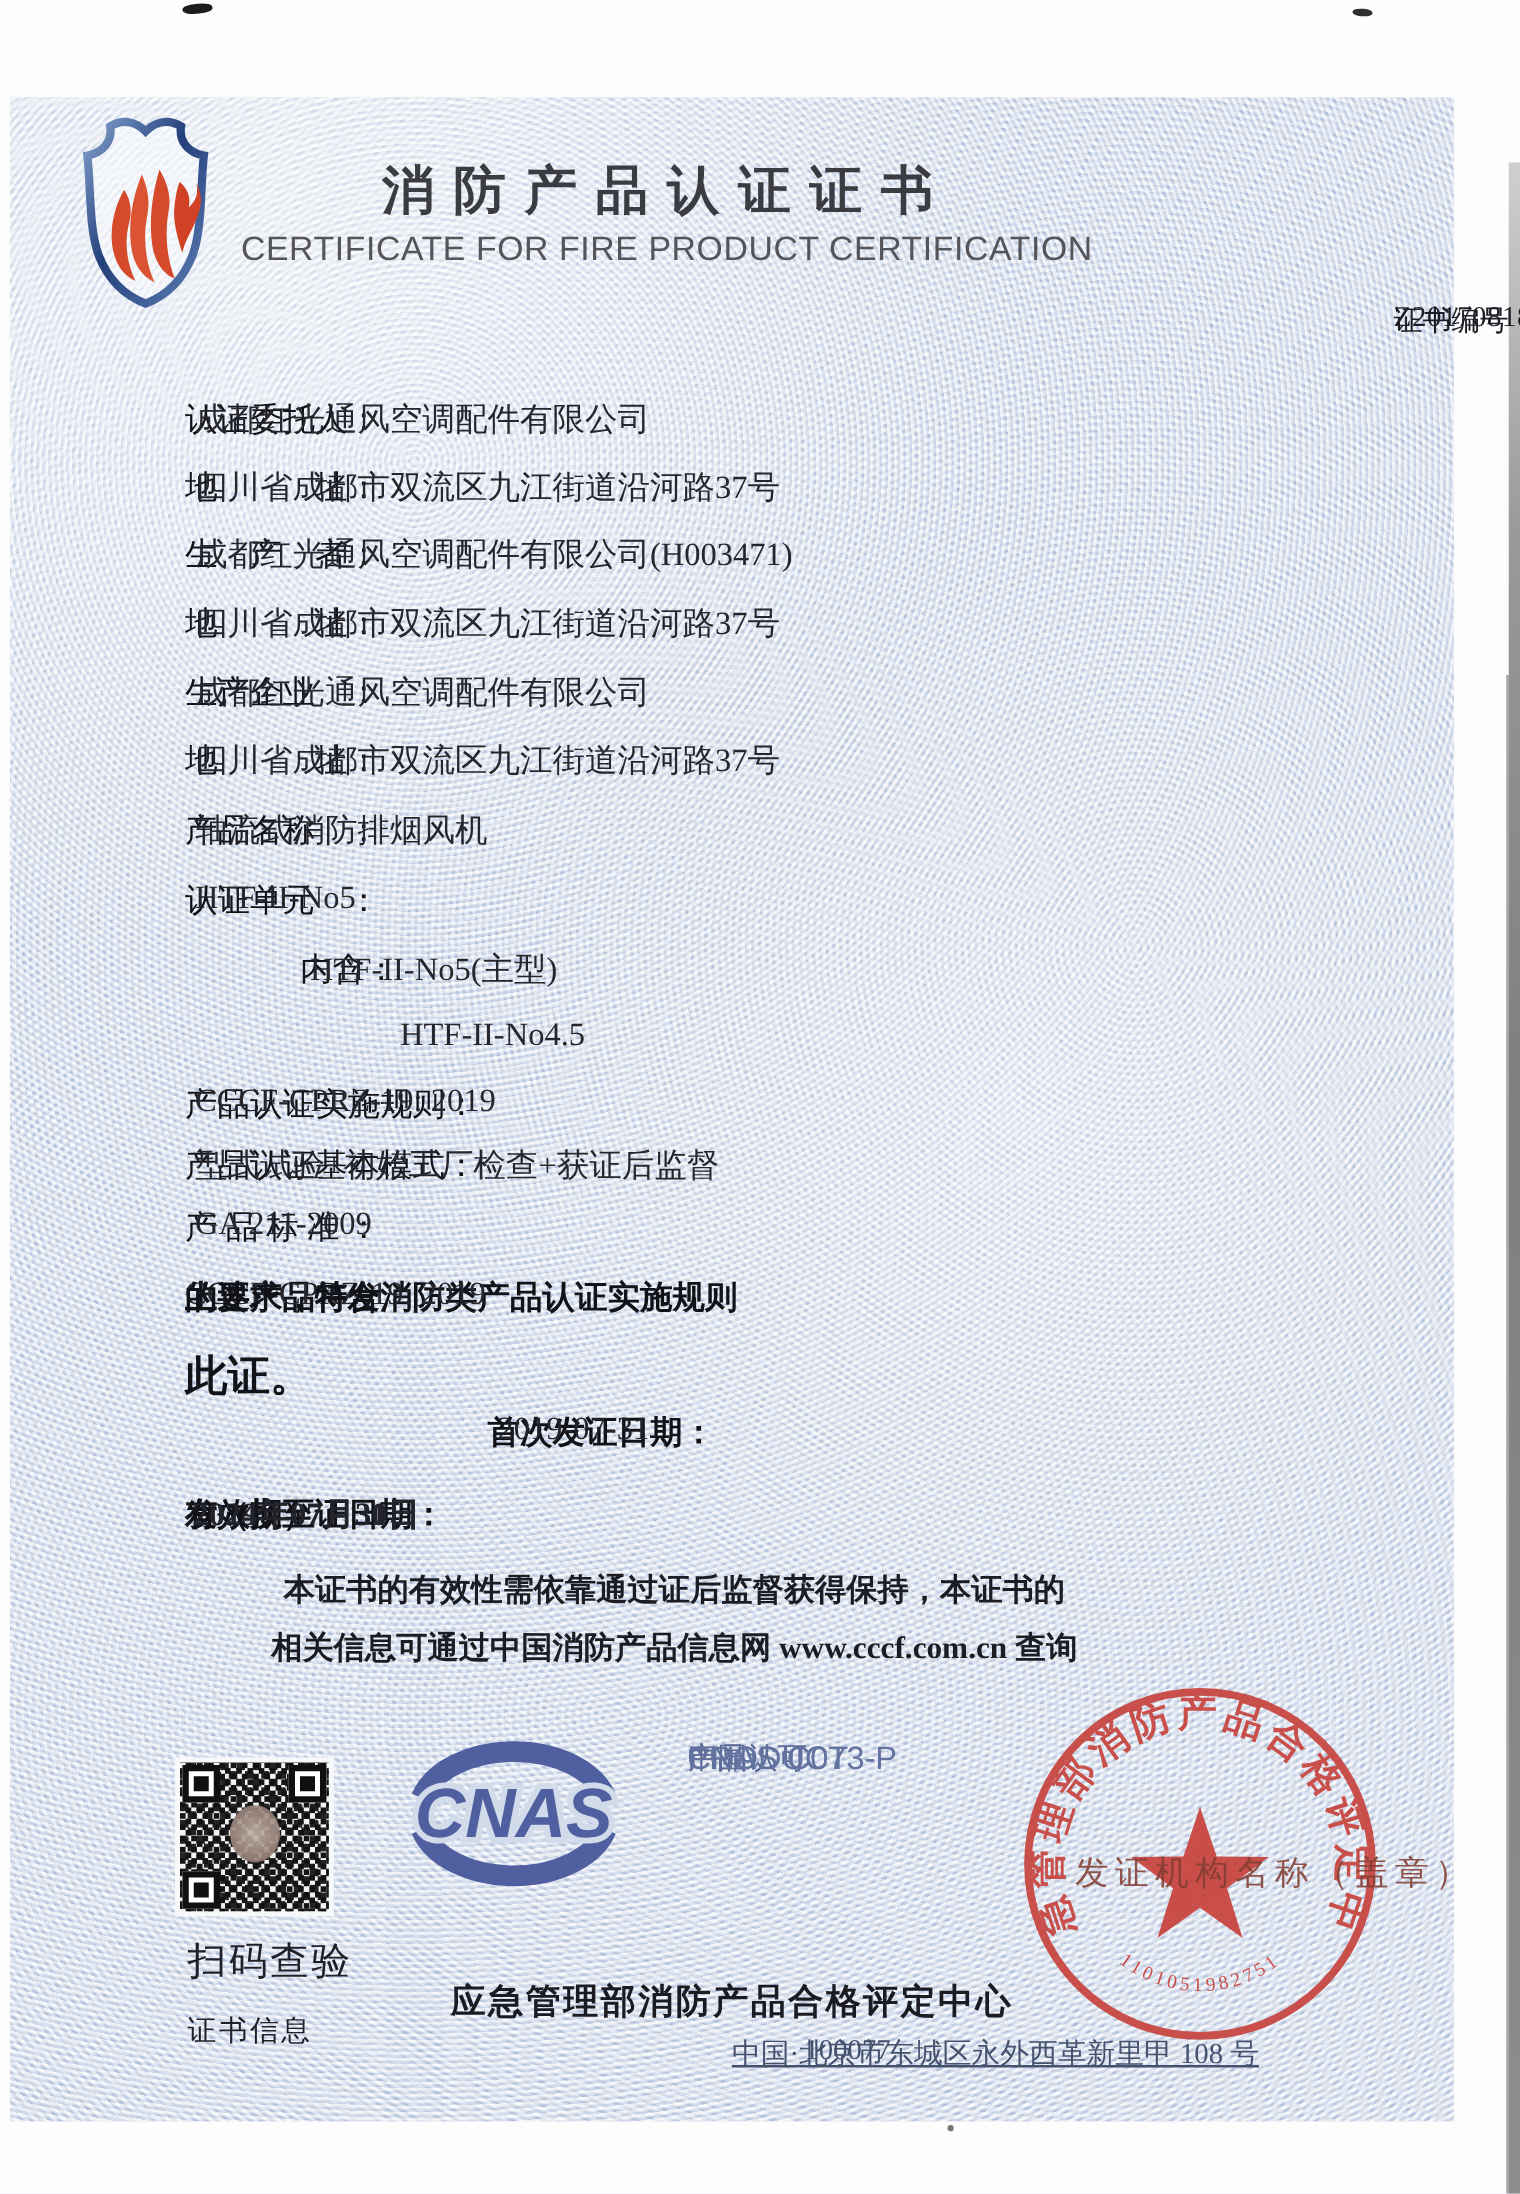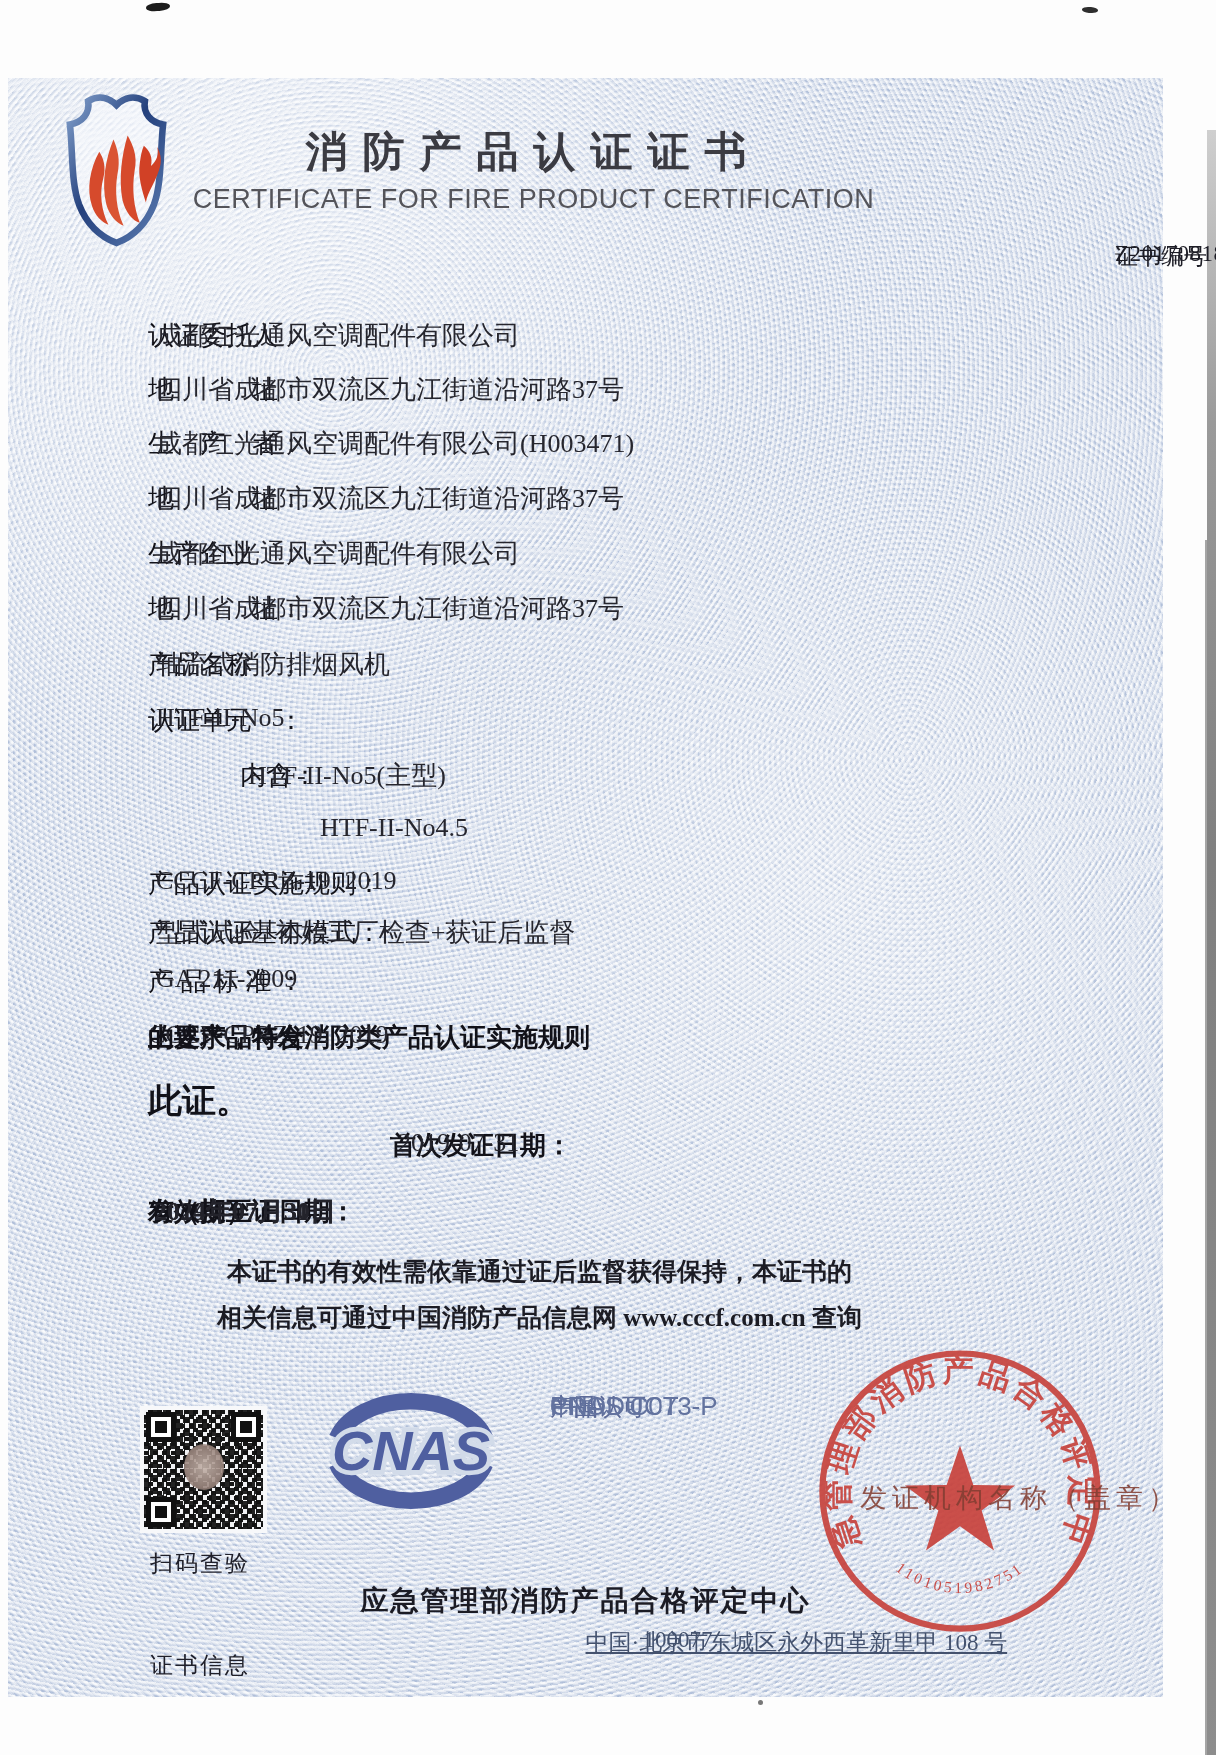--- a/index.html
+++ b/index.html
@@ -63,22 +63,22 @@
   .qr{left:132px;top:1328px;width:127px;height:127px;background:#f7f8fa;}
   .qr-inner{inset:4px;
     background:
       repeating-conic-gradient(rgba(17,17,17,.92) 0 25%, rgba(255,255,255,0) 0 50%) 0 0/13px 13px,
       repeating-conic-gradient(#151515 0 25%, #f1f2f4 0 50%) 0 0/9px 9px;}
   .qr-f{width:20px;height:20px;border:5px solid #101010;background:#fff;}
   .qr-f::after{content:"";position:absolute;left:4px;top:4px;width:12px;height:12px;background:#101010;}
   .qr-f.tl{left:6px;top:6px}.qr-f.tr{right:6px;top:6px}.qr-f.bl{left:6px;bottom:6px}
   .qr-print{left:44px;top:38px;width:40px;height:46px;border-radius:50%;
     background:radial-gradient(circle,#c5b4ab 0%,#97827a 70%,rgba(150,130,120,0) 100%);opacity:.9;}
-  .qr-cap1{left:142px;top:1470px;font-size:23px;color:#20202a;letter-spacing:2px;}
-  .qr-cap2{left:142px;top:1572px;font-size:23px;color:#20202a;letter-spacing:2px;}
+  .qr-cap1{left:142px;top:1470px;font-size:31px;color:#20202a;letter-spacing:2px;}
+  .qr-cap2{left:142px;top:1531px;font-size:23px;color:#20202a;letter-spacing:2px;}
   
   .cnas-logo{left:312px;top:1306px;}
   .cnas-lines{left:542px;top:1314px;font-family:"Liberation Sans","DejaVu Sans",sans-serif;}
   .cnas-lines div{position:static;display:block;font-size:24px;color:#5c6a98;line-height:29px;}
   .cnas-lines .lat{font-size:26px;color:#63739f;}
   
   .seal{left:802px;top:1260px;}
   .seal-caption{left:712px;top:1402px;width:460px;text-align:right;font-size:27px;color:rgba(130,62,50,.88);
     letter-spacing:5px;z-index:6;}
   

